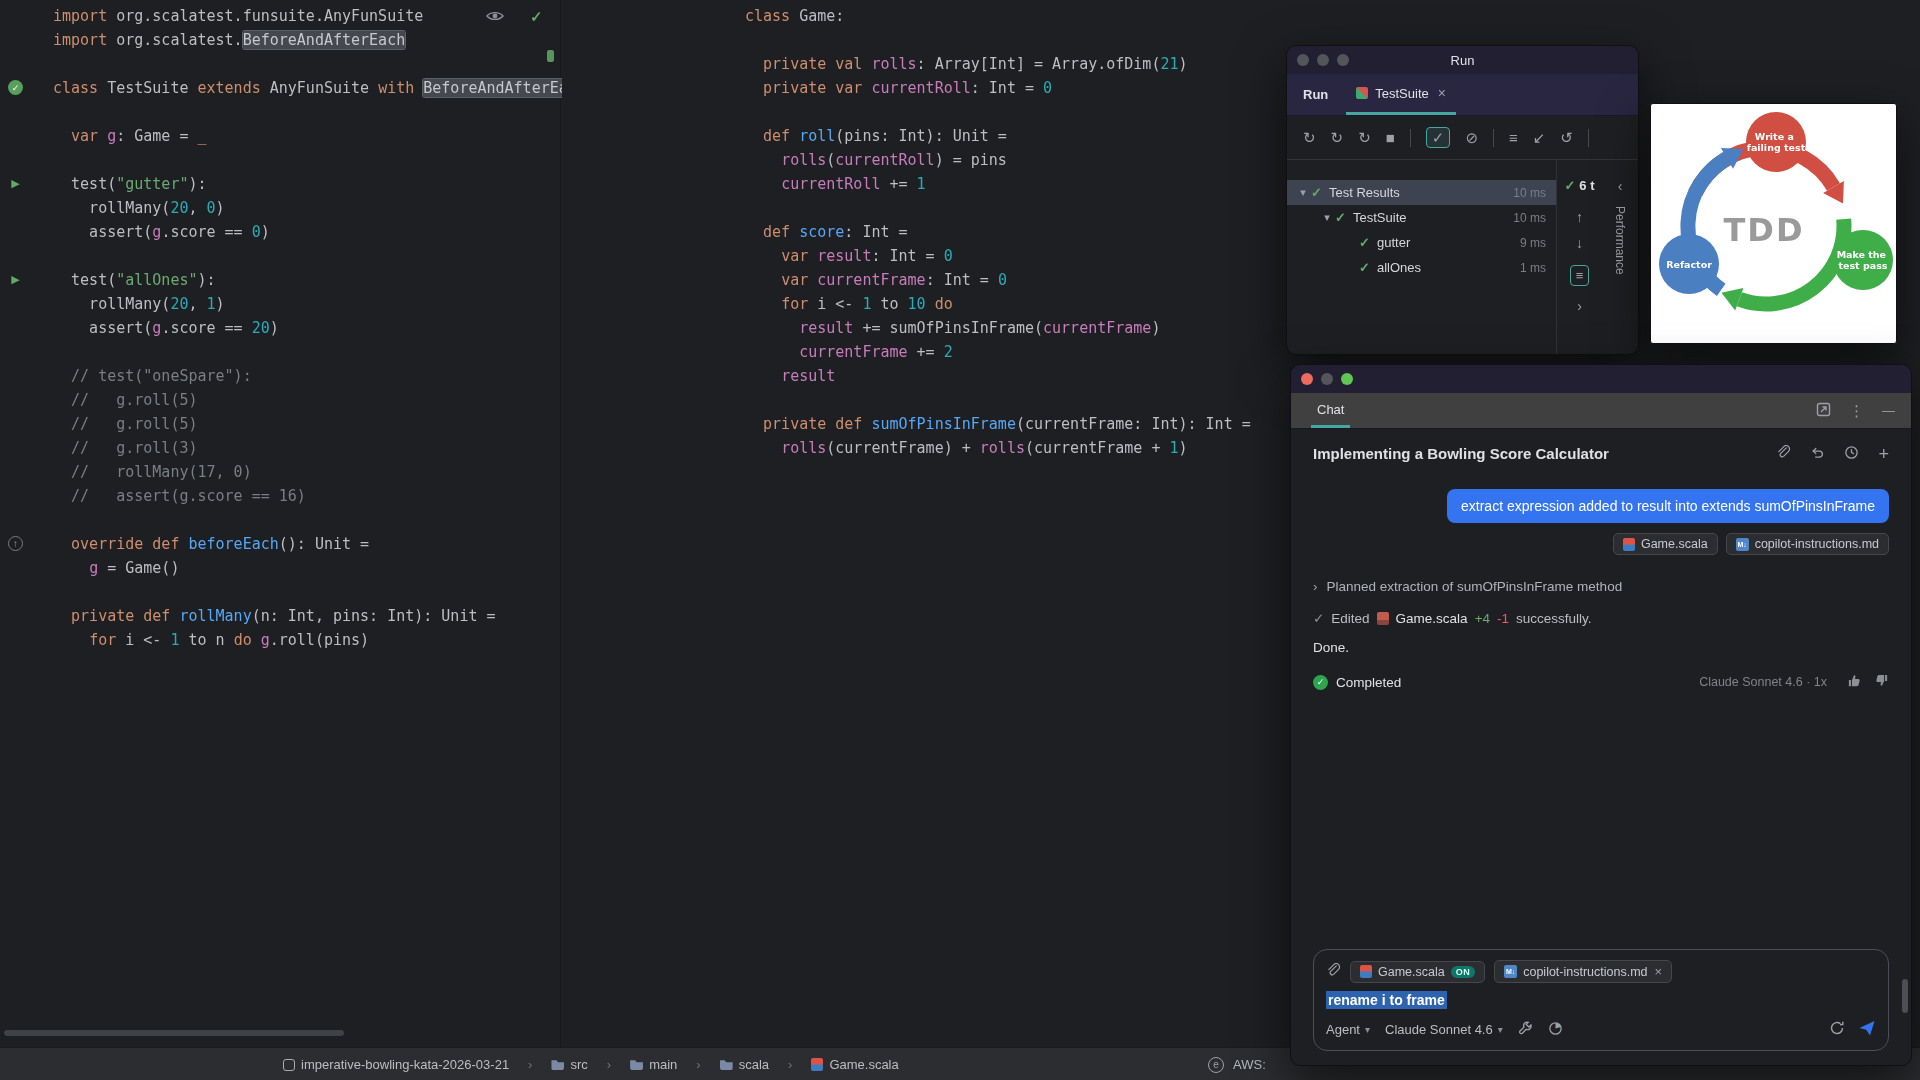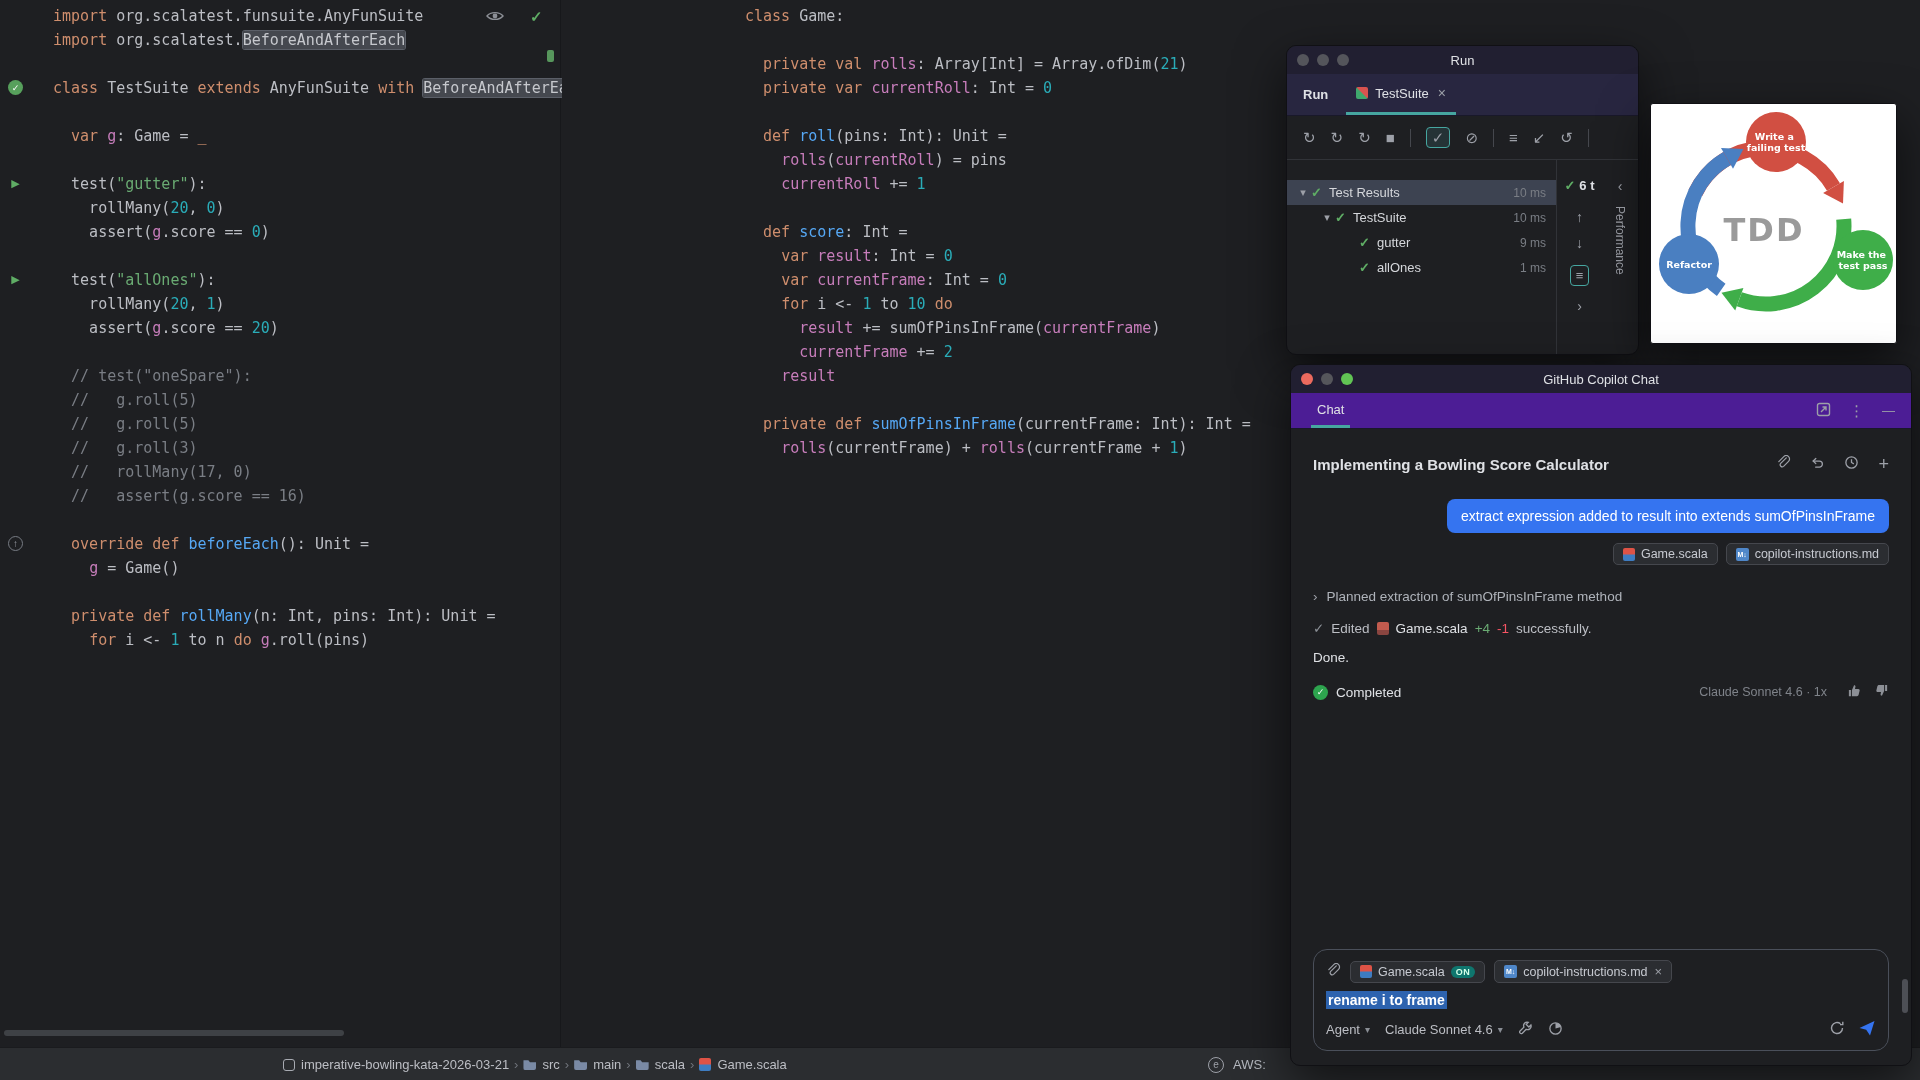--- a/index.html
+++ b/index.html
@@ -34,21 +34,21 @@
   .left-widgets{left:486px}
   .ok-check{color:#5fad65;font-size:15px;font-weight:bold;cursor:pointer}
   .inspection-marker{position:absolute;left:547px;top:50px;width:7px;height:12px;
     background:#57965c;border-radius:2px}
   .h-scrollbar{position:absolute;left:4px;top:1030px;width:340px;height:6px;
     background:#5a5d63;opacity:.55;border-radius:3px}
 
   
   .status-bar{position:absolute;left:0;top:1047px;width:1920px;height:33px;
     background:#2b2d30;border-top:1px solid #1a1b1e}
-  .breadcrumb{position:absolute;left:283px;top:0;height:33px;display:flex;align-items:center;gap:5px}
+  .breadcrumb{position:absolute;left:283px;top:0;height:33px;display:flex;align-items:center;gap:19px}
   .bc-item{display:inline-flex;align-items:center;gap:6px;color:#bcbec4;cursor:pointer}
   .bc-sep{color:#6f737a}
   .status-right{position:absolute;left:1208px;top:0;height:33px;display:flex;
     align-items:center;gap:9px;color:#b4b8bf}
   .e-circle{width:16px;height:16px;border:1.3px solid #9da0a8;border-radius:50%;
     display:inline-flex;align-items:center;justify-content:center;font-size:10px;color:#9da0a8}
 
   
   .mini-icon{display:inline-flex;align-items:center;justify-content:center;flex:none}
   .scala-file-icon{width:12px;height:13px;border-radius:2px;
@@ -109,29 +109,29 @@
   
   .tdd-window{left:1650px;top:103px;width:247px;height:241px;background:#fff;z-index:10;
     border-radius:3px}
   .tdd-svg text{font-family:"DejaVu Sans",sans-serif}
   .tdd-label{fill:#fff;font-size:9.5px;font-weight:600;text-anchor:middle}
   .tdd-center{fill:#9a9a9a;font-size:32px;font-weight:bold;letter-spacing:2px;text-anchor:middle}
 
   
   .copilot{left:1290px;top:364px;width:622px;height:702px;background:#1e1f22;z-index:30;
     display:flex;flex-direction:column}
-  .cp-tabrow{height:36px;background:#4c1d95;display:flex;align-items:center;
+  .cp-tabrow{height:36px;background:#404040;display:flex;align-items:center;
     border-bottom:1px solid #19182a;flex:none}
   .cp-tab{height:100%;display:flex;align-items:center;padding:0 6px;margin-left:20px;
     border-bottom:3px solid #46a6a0;color:#dfe1e5;cursor:pointer}
   .cp-tab-icons{margin-left:auto;margin-right:16px;display:flex;align-items:center;gap:18px;
     color:#9da0a8}
   .cp-tab-icons>*{cursor:pointer}
   .cp-content{flex:1;display:flex;flex-direction:column;padding:0 22px;position:relative;min-height:0}
-  .thread-header{margin-top:26px;display:flex;align-items:center}
+  .thread-header{margin-top:16px;display:flex;align-items:flex-start}
   .thread-title{font-size:15px;font-weight:600;color:#dfe1e5}
   .thread-icons{margin-left:auto;display:flex;align-items:center;gap:19px;color:#9da0a8}
   .thread-icons>*{cursor:pointer}
   .plus-glyph{font-size:18px;color:#9da0a8;line-height:1}
   .user-bubble{margin-top:26px;align-self:flex-end;background:#3574f0;color:#fff;
     font-size:14px;padding:9px 14px;border-radius:8px;max-width:540px}
   .msg-chips{margin-top:10px;align-self:flex-end;display:flex;gap:8px}
   .chip{display:inline-flex;align-items:center;gap:6px;background:#2b2d31;
     border:1px solid #45474d;border-radius:5px;padding:3px 9px;font-size:12.5px;
     color:#c7cad1;cursor:pointer}
@@ -332,21 +332,20 @@
   </svg>
 </div>
 
 <div class="float copilot">
   <div class="titlebar">
     <div class="lights">
       <span class="light l-red"></span>
       <span class="light l-dim"></span>
       <span class="light l-green"></span>
     </div>
-    <span class="win-title">GitHub Copilot Chat</span>
   </div>
   <div class="cp-tabrow">
     <div class="cp-tab">
       <span>Chat</span>
     </div>
     <div class="cp-tab-icons">
       <span>
         <svg width="15" height="15" viewBox="0 0 15 15" fill="none" stroke="#9da0a8" stroke-width="1.4">
             <rect x="1.5" y="1.5" width="12" height="12" rx="2"></rect>
             <path d="M5 10 L10 5 M6.5 5 H10 V8.5"></path>

